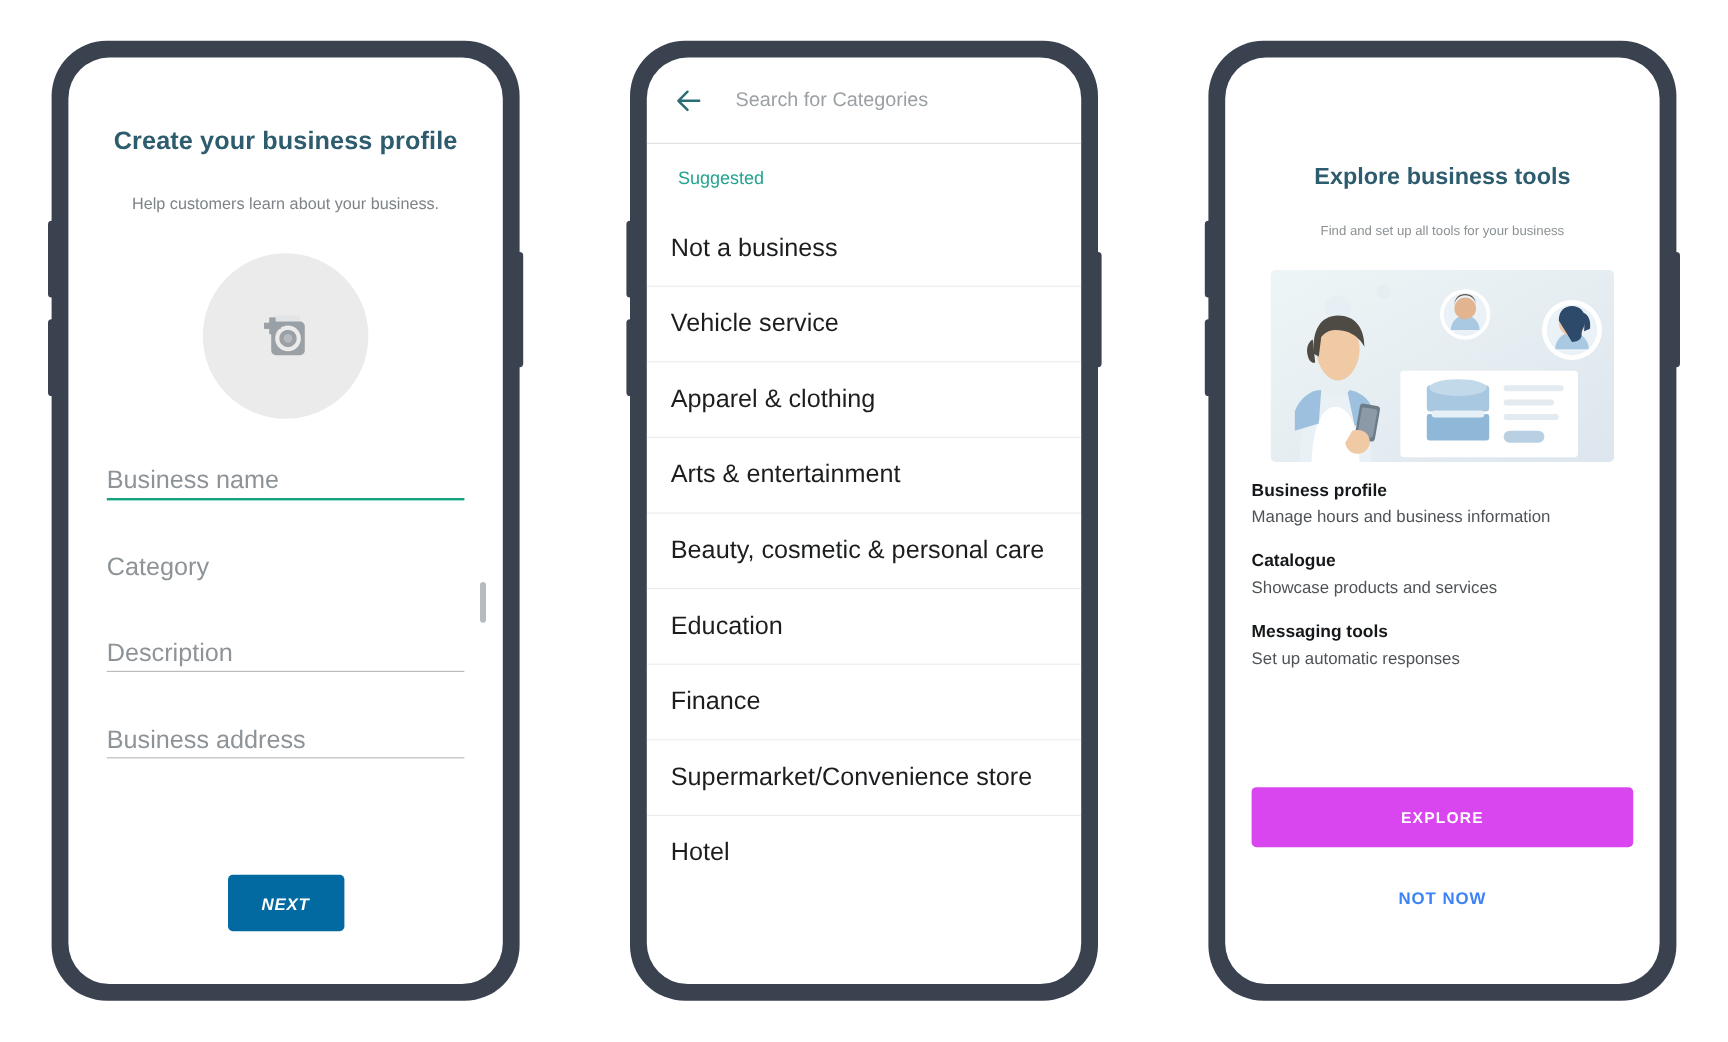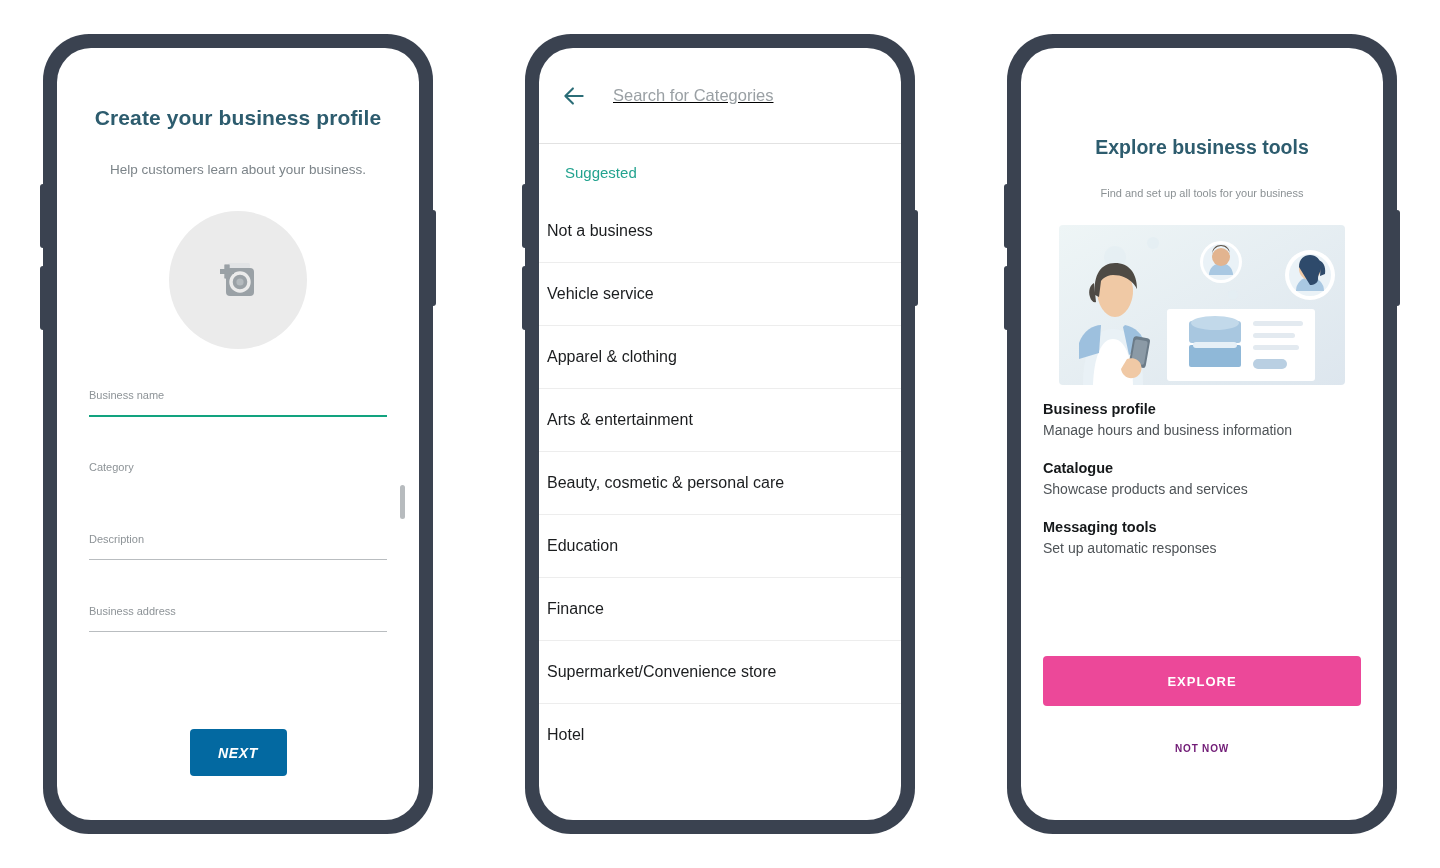--- a/index.html
+++ b/index.html
@@ -85,21 +85,21 @@
 
   .fields { margin-top: 36px; position: relative; }
   .field {
     position: relative;
     height: 72px;
     display: flex;
     align-items: flex-start;
   }
   .field .lbl {
     color: #8d9397;
-    font-size: 11px;
+    font-size: 21px;
     padding-top: 4px;
   }
   .field .underline {
     position: absolute;
     left: 0; right: 0;
     top: 30px;
     height: 1px;
     background: #b9bdc0;
   }
   .field.focused .underline { height: 2px; background: #12a37f; }
@@ -128,47 +128,46 @@
     border-radius: 4px;
     width: 97px;
     height: 47px;
     cursor: pointer;
     font-style: italic;
   }
 
   
   .s2 { display: flex; flex-direction: column; height: 100%; }
   .search-bar {
-    height: 96px;
+    height: 72px;
     display: flex;
     align-items: center;
     padding: 0 22px 0 22px;
     border-bottom: 1px solid #e2e2e2;
     flex: 0 0 auto;
-    text-decoration: underline;
   }
   .back-arrow { width: 26px; height: 26px; flex: 0 0 auto; cursor: pointer; }
   .search-placeholder {
     margin-left: 26px;
     color: #9aa0a4;
     font-size: 16.5px;
   }
   .cat-list { flex: 1 1 auto; overflow: hidden; }
   .cat-header {
     color: #23a38f;
     font-size: 15px;
     padding: 20px 26px 18px 26px;
   }
   .cat-item {
-    padding: 0 8px;
+    padding: 0 20px;
     height: 63px;
     display: flex;
     align-items: center;
     color: #1b1d1f;
-    font-size: 16px;
+    font-size: 21px;
     border-top: 1px solid #ededed;
     cursor: pointer;
   }
   .cat-item.first { border-top: none; }
 
   
   .s3 { padding: 16px 22px; display: flex; flex-direction: column; height: 100%; }
   .s3-title {
     text-align: center;
     color: #2d5c6e;
@@ -190,38 +189,38 @@
     font-size: 14.5px;
     font-weight: bold;
     margin-bottom: 5px;
   }
   .feature .f-desc {
     color: #4e5357;
     font-size: 14px;
   }
   .s3-spacer { flex: 1 1 auto; }
   .btn-explore {
-    background: #ec4899;
+    background: #d946ef;
     color: #ffffff;
     border: none;
     font-family: inherit;
     font-size: 13px;
     font-weight: bold;
     letter-spacing: 1px;
     border-radius: 4px;
     width: 100%;
     height: 50px;
     cursor: pointer;
   }
   .btn-notnow {
     background: none;
     border: none;
-    color: #701a75;
+    color: #3b82f6;
     font-family: inherit;
-    font-size: 10px;
+    font-size: 14px;
     font-weight: bold;
     letter-spacing: .8px;
     width: 100%;
     height: 40px;
     margin-top: 22px;
     margin-bottom: 36px;
     cursor: pointer;
   }
 </style>
 </head>

